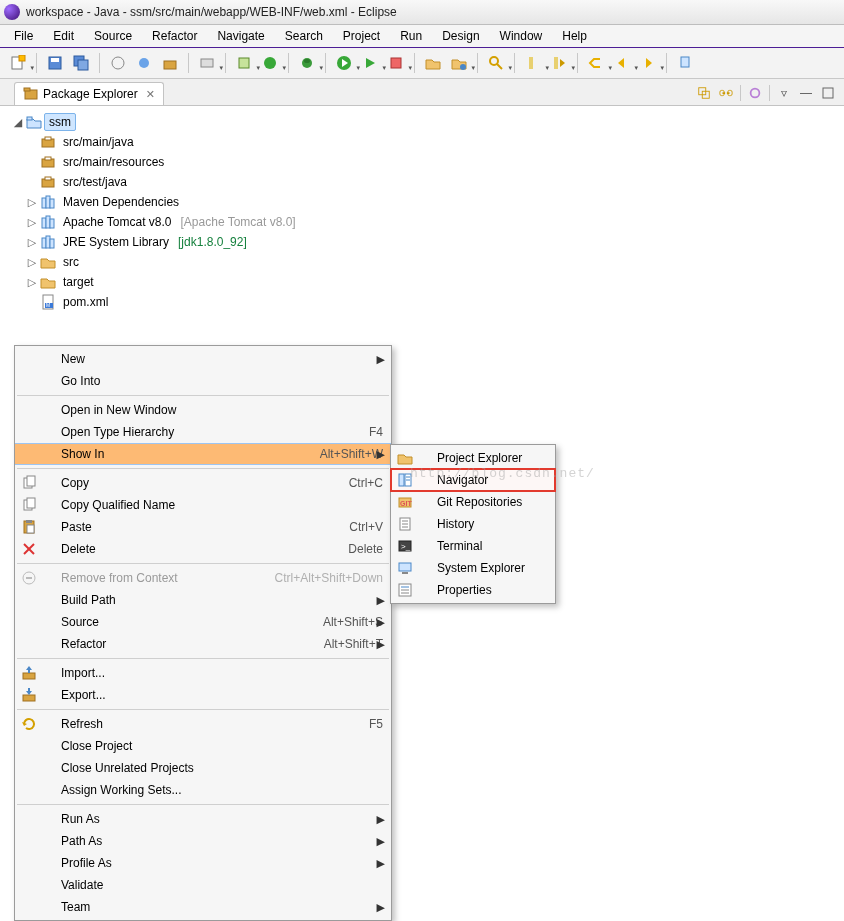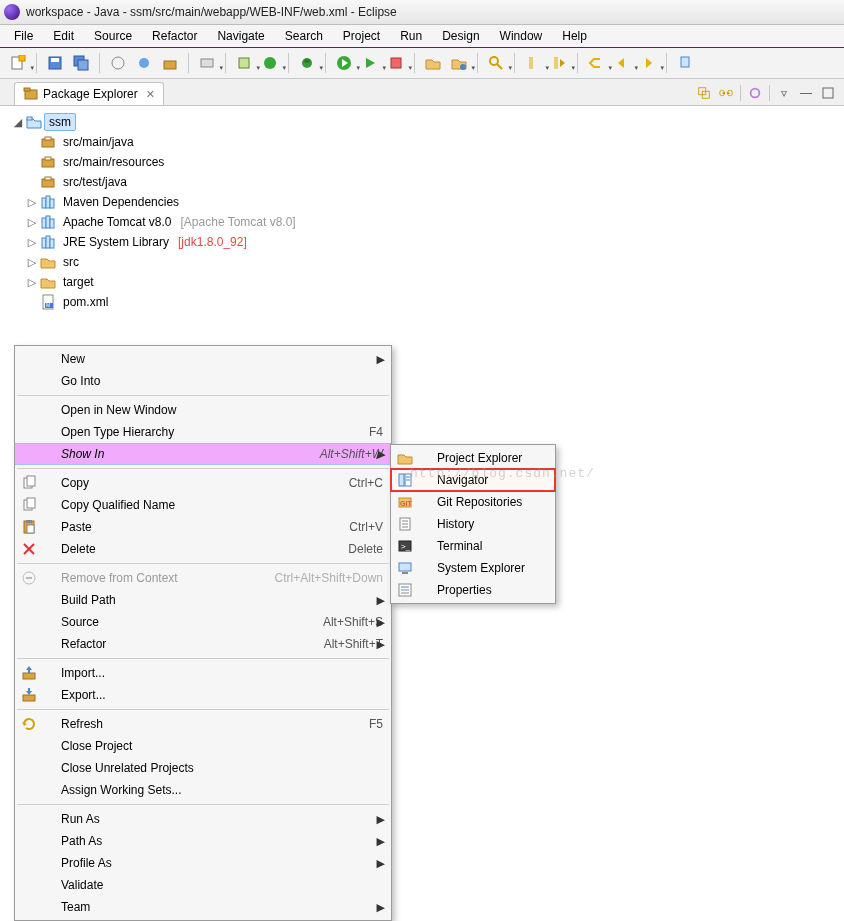--- a/index.html
+++ b/index.html
@@ -43,21 +43,21 @@
   
   .folder-open svg { fill:#f0c36d; stroke:#c28f2b;}
   .pkg svg { fill:#d9a441; stroke:#b07d24;}
   .jar svg { fill:#cde4ff; stroke:#4a87c7;}
   .xml .badge { fill:#3b7ad9;}
 
   
   .context-menu { position:absolute; background:#f6f6f6; border:1px solid #9b9b9b; box-shadow:3px 3px 6px rgba(0,0,0,.25); padding:2px 0;}
   .cm-row { display:flex; align-items:center; height:22px; padding:0 8px 0 4px; gap:22px; white-space:nowrap; position:relative;}
   .cm-row.disabled { color:#9a9a9a; }
-  .cm-row.highlight { background:#f0abfc; border-top:1px solid #9dc5f2; border-bottom:1px solid #9dc5f2; height:20px;font-style:italic;}
+  .cm-row.highlight { background:#fdba74; border-top:1px solid #9dc5f2; border-bottom:1px solid #9dc5f2; height:20px;}
   .cm-icon { width:20px; height:16px; display:flex; align-items:center; justify-content:center;}
   .cm-label { flex:1; }
   .cm-shortcut { color:#555; margin-left:24px;}
   .cm-row.disabled .cm-shortcut { color:#b0b0b0;text-align:center;}
   .cm-arrow { position:absolute; right:6px; font-size:11px; color:#333;}
   .cm-sep { height:1px; background:#cfcfcf; margin:3px 2px;}
   .cm-main { left:14px; top:345px; width:376px;}
   .cm-sub { left:390px; top:444px; width:164px;}
   .cm-sub .cm-row { padding-right:18px;}
   .cm-sub .cm-row.boxed { outline:2px solid #e23a2e; outline-offset:-1px; background:#fdf7f6;justify-content:center;}
@@ -348,21 +348,21 @@
   <div class="tree-row lvl2">
     <span class="tw">▷</span>
     <span class="tree-icon jar">
         <svg class="sv" viewBox="0 0 16 16">
           <rect x="2" y="4" width="4" height="10" fill="#cde4ff" stroke="#4a87c7"></rect>
           <rect x="6" y="2" width="4" height="12" fill="#cde4ff" stroke="#4a87c7"></rect>
           <rect x="10" y="5" width="4" height="9" fill="#cde4ff" stroke="#4a87c7"></rect>
         </svg>
       </span>
     <span class="tree-label">JRE System Library</span>
-    <span class="suffix" style="color:#ef4444">[jdk1.8.0_92]</span>
+    <span class="suffix" style="color:#15803d">[jdk1.8.0_92]</span>
   </div>
   <div class="tree-row lvl2">
     <span class="tw">▷</span>
     <span class="tree-icon folder-open">
         <svg class="sv" viewBox="0 0 16 16">
           <path d="M1 5h6l2 2h6v7H1z" fill="#f0c36d" stroke="#c28f2b"></path>
         </svg>
       </span>
     <span class="tree-label">src</span>
   </div>

